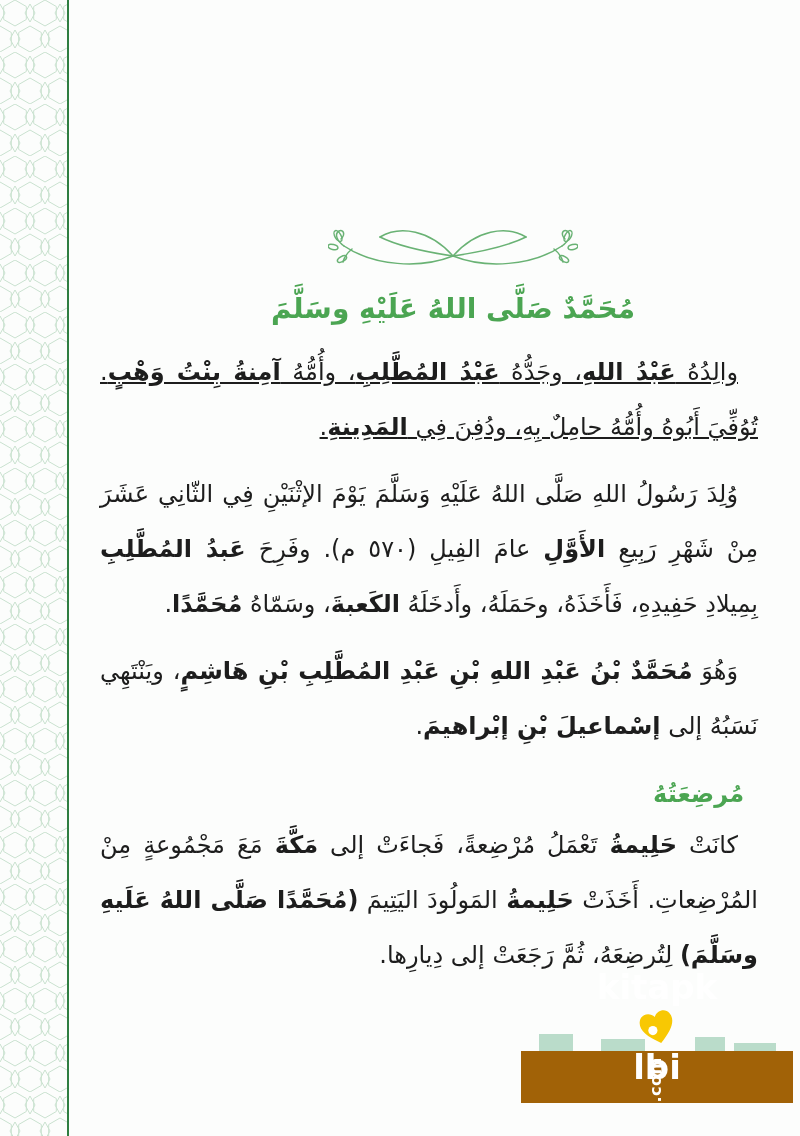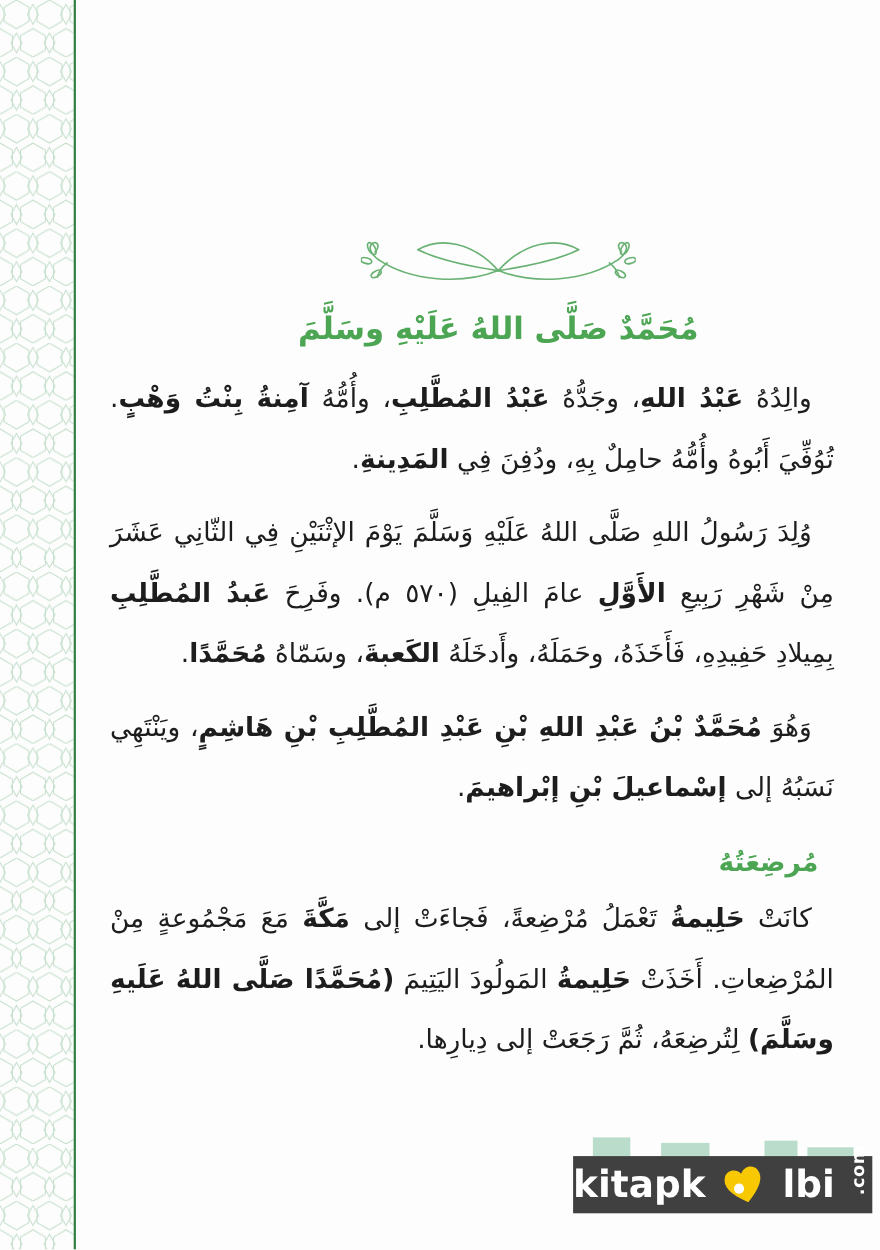--- a/index.html
+++ b/index.html
@@ -4,39 +4,39 @@
 <style>
   html,body{margin:0;padding:0;}
   body{width:800px;height:1136px;background:#fcfdfc;font-family:"DejaVu Sans",sans-serif;}
   .page{position:relative;width:800px;height:1136px;overflow:hidden;background:#fcfdfc;}
 
   
   .border-strip{position:absolute;left:0;top:0;width:67px;height:1136px;}
   .border-line{position:absolute;left:67px;top:0;width:2px;height:1136px;background:#2f7e41;}
 
   
-  .content{position:absolute;top:0;right:42px;width:658px;direction:rtl;}
+  .content{position:absolute;top:10px;right:42px;width:658px;direction:rtl;}
   .ornament{display:block;margin:206px auto 0 auto;transform:translateX(24px);}
   .heading{margin:24px 0 0 0;text-align:center;font-size:28px;font-weight:bold;
            color:#4ba552;transform:translateX(24px);}
   .para{font-size:24px;line-height:55px;text-align:justify;color:#1d1d1d;
         margin:0 0 12px 0;text-indent:20px;}
   .para .bold{font-weight:bold;}
-  .para:nth-of-type(1){margin-top:20px;}
+  .para:nth-of-type(1){margin-top:20px;text-decoration:underline;}
   .subheading{margin:26px 14px 10px 0;text-align:right;font-size:24px;font-weight:bold;color:#4ba552;}
 
   
   .watermark{position:absolute;right:7px;bottom:33px;width:272px;height:52px;}
   .wm-tab{position:absolute;background:#badcca;}
   .wm-tab.t1{right:220px;top:-17px;width:34px;height:18px;}
   .wm-tab.t2{right:148px;top:-12px;width:44px;height:13px;}
   .wm-tab.t3{right:68px;top:-14px;width:30px;height:15px;}
   .wm-tab.t4{right:17px;top:-8px;width:42px;height:9px;}
-  .wm-body{position:relative;display:flex;align-items:center;justify-content:space-between;
-           background:#404040;width:272px;height:52px;}
+  .wm-body{position:relative;display:flex;align-items:center;justify-content:flex-end;
+           background:#a16207;width:272px;height:52px;flex-direction:column;}
   .wm-text{font-size:34px;font-weight:bold;color:#ffffff;letter-spacing:0px;line-height:1;}
   .wm-heart{width:44px;height:44px;margin:0 1px 2px 1px;flex:0 0 auto;}
   .wm-com{display:inline-block;color:#ffffff;font-weight:bold;font-size:16px;
           transform:rotate(-90deg);width:18px;margin-right:4px;letter-spacing:0.5px;}
 </style>
 </head>
 <body>
 
 <div class="page">
 

